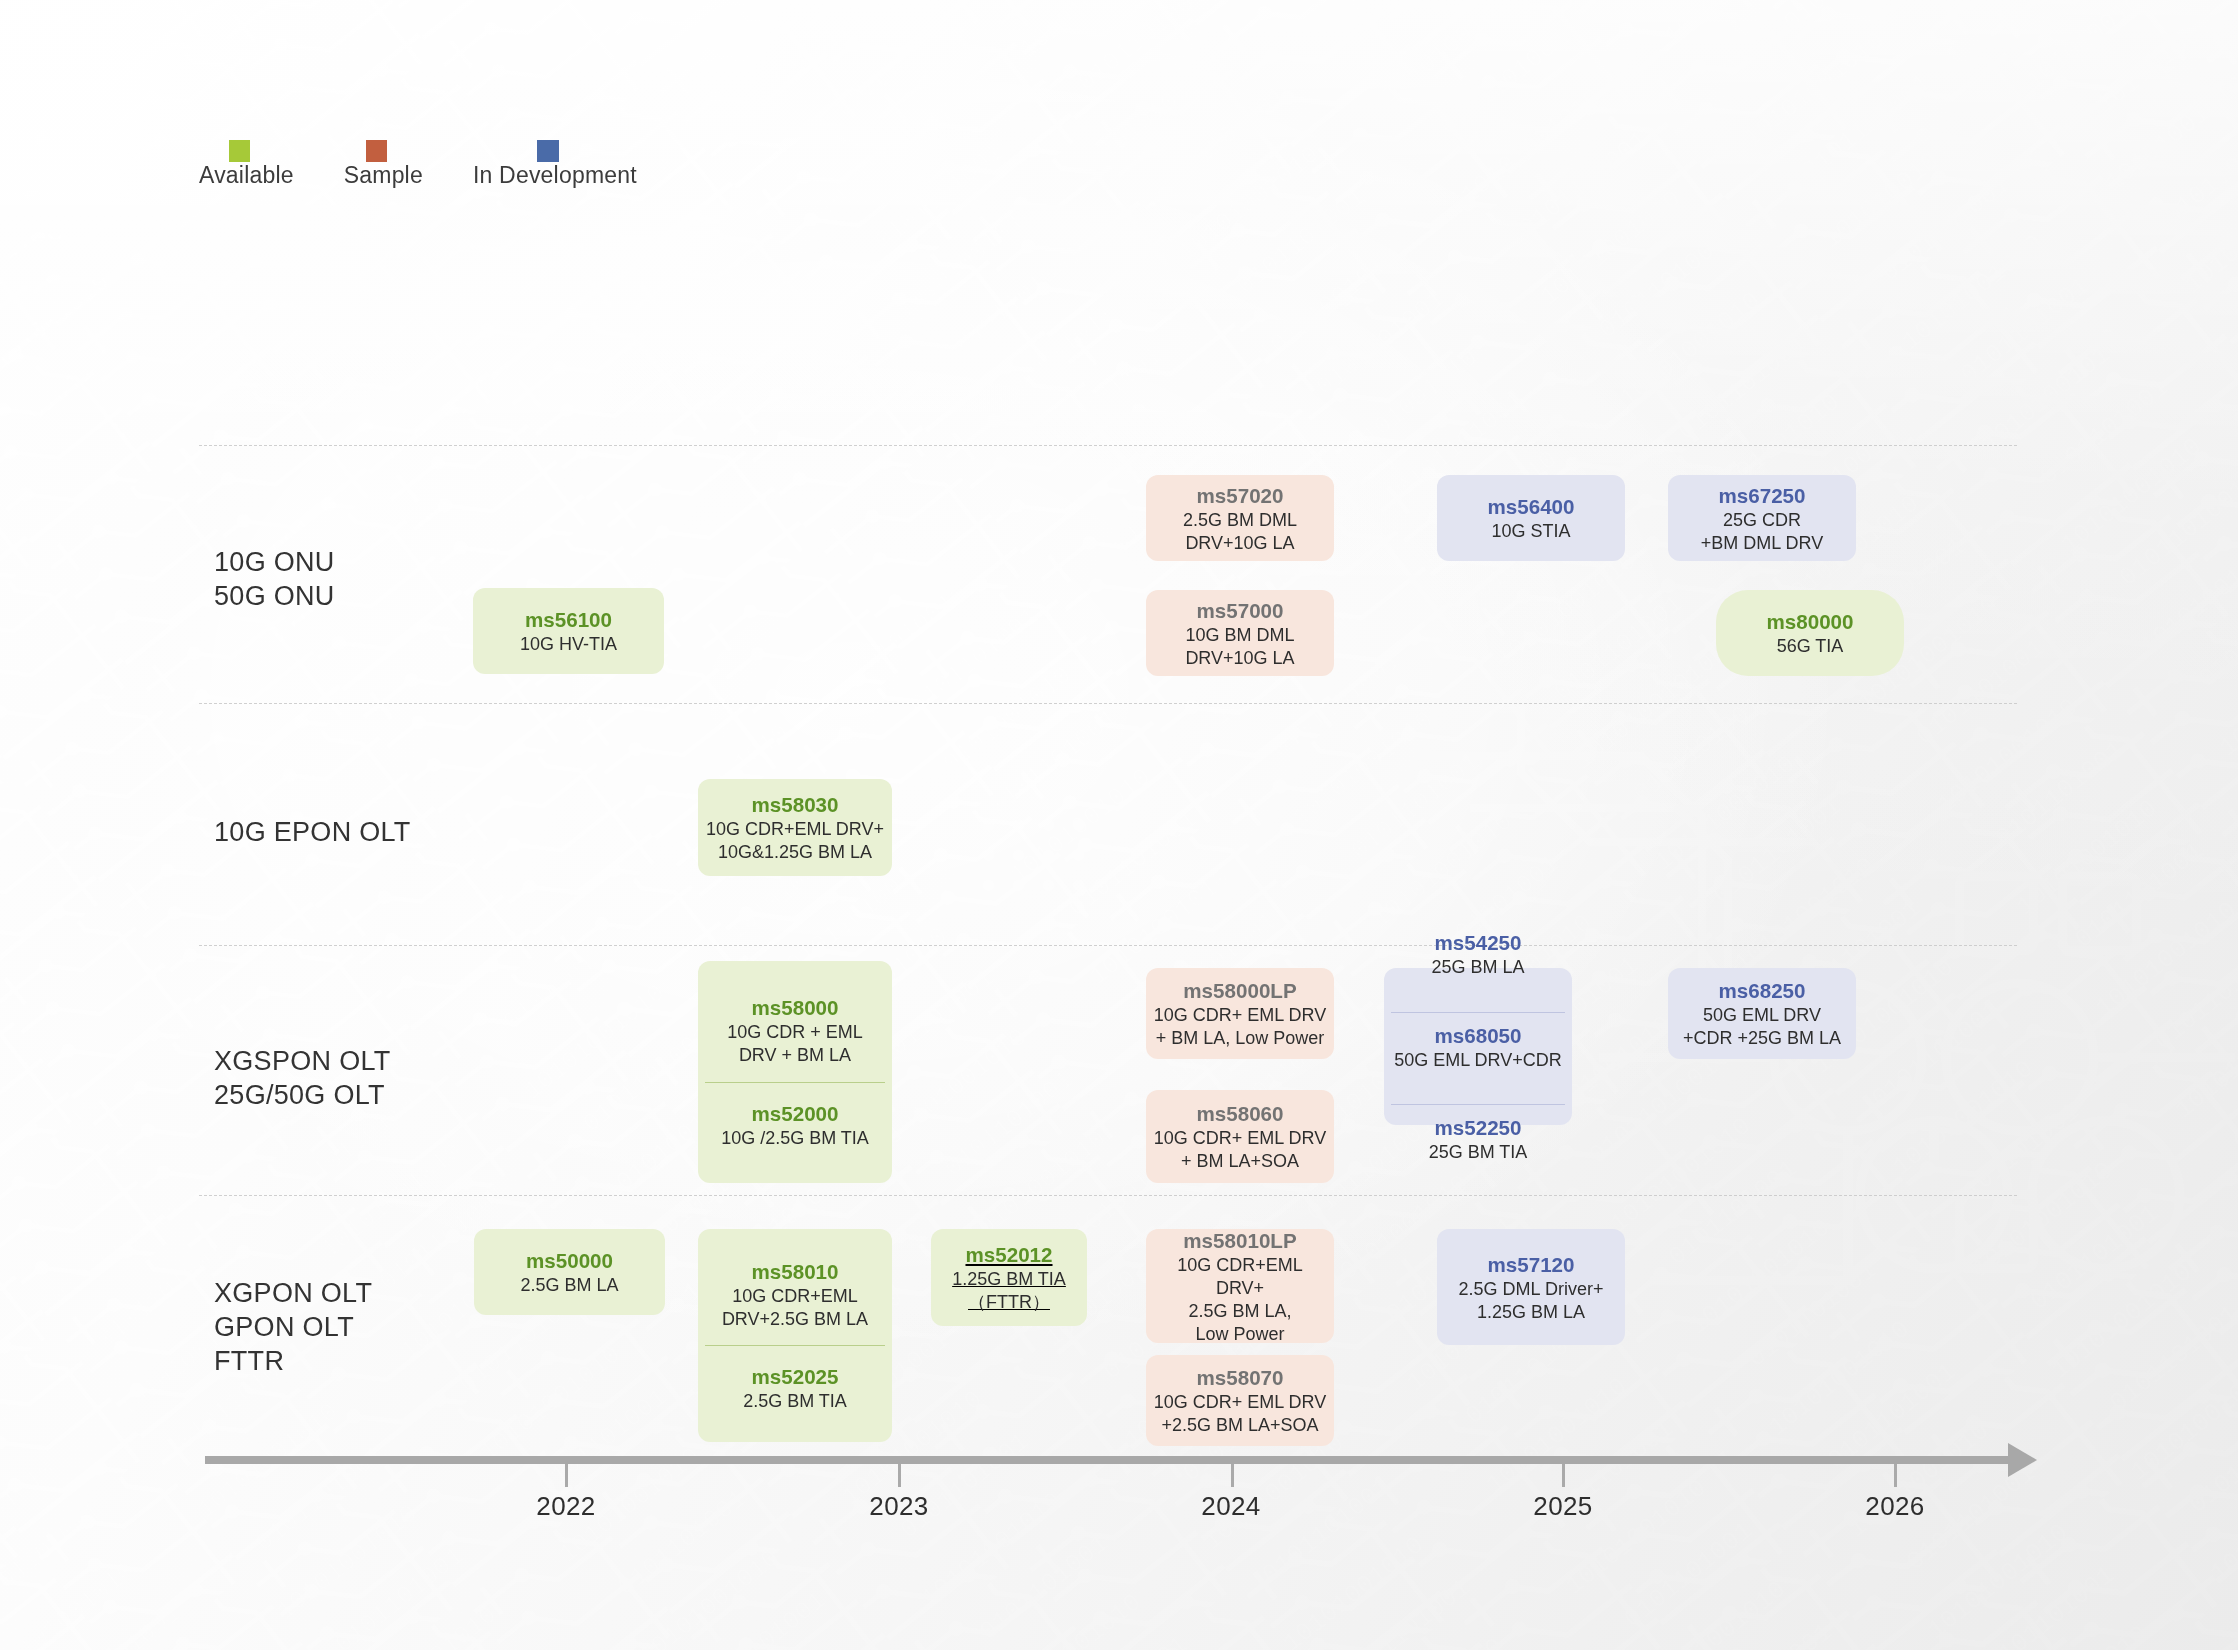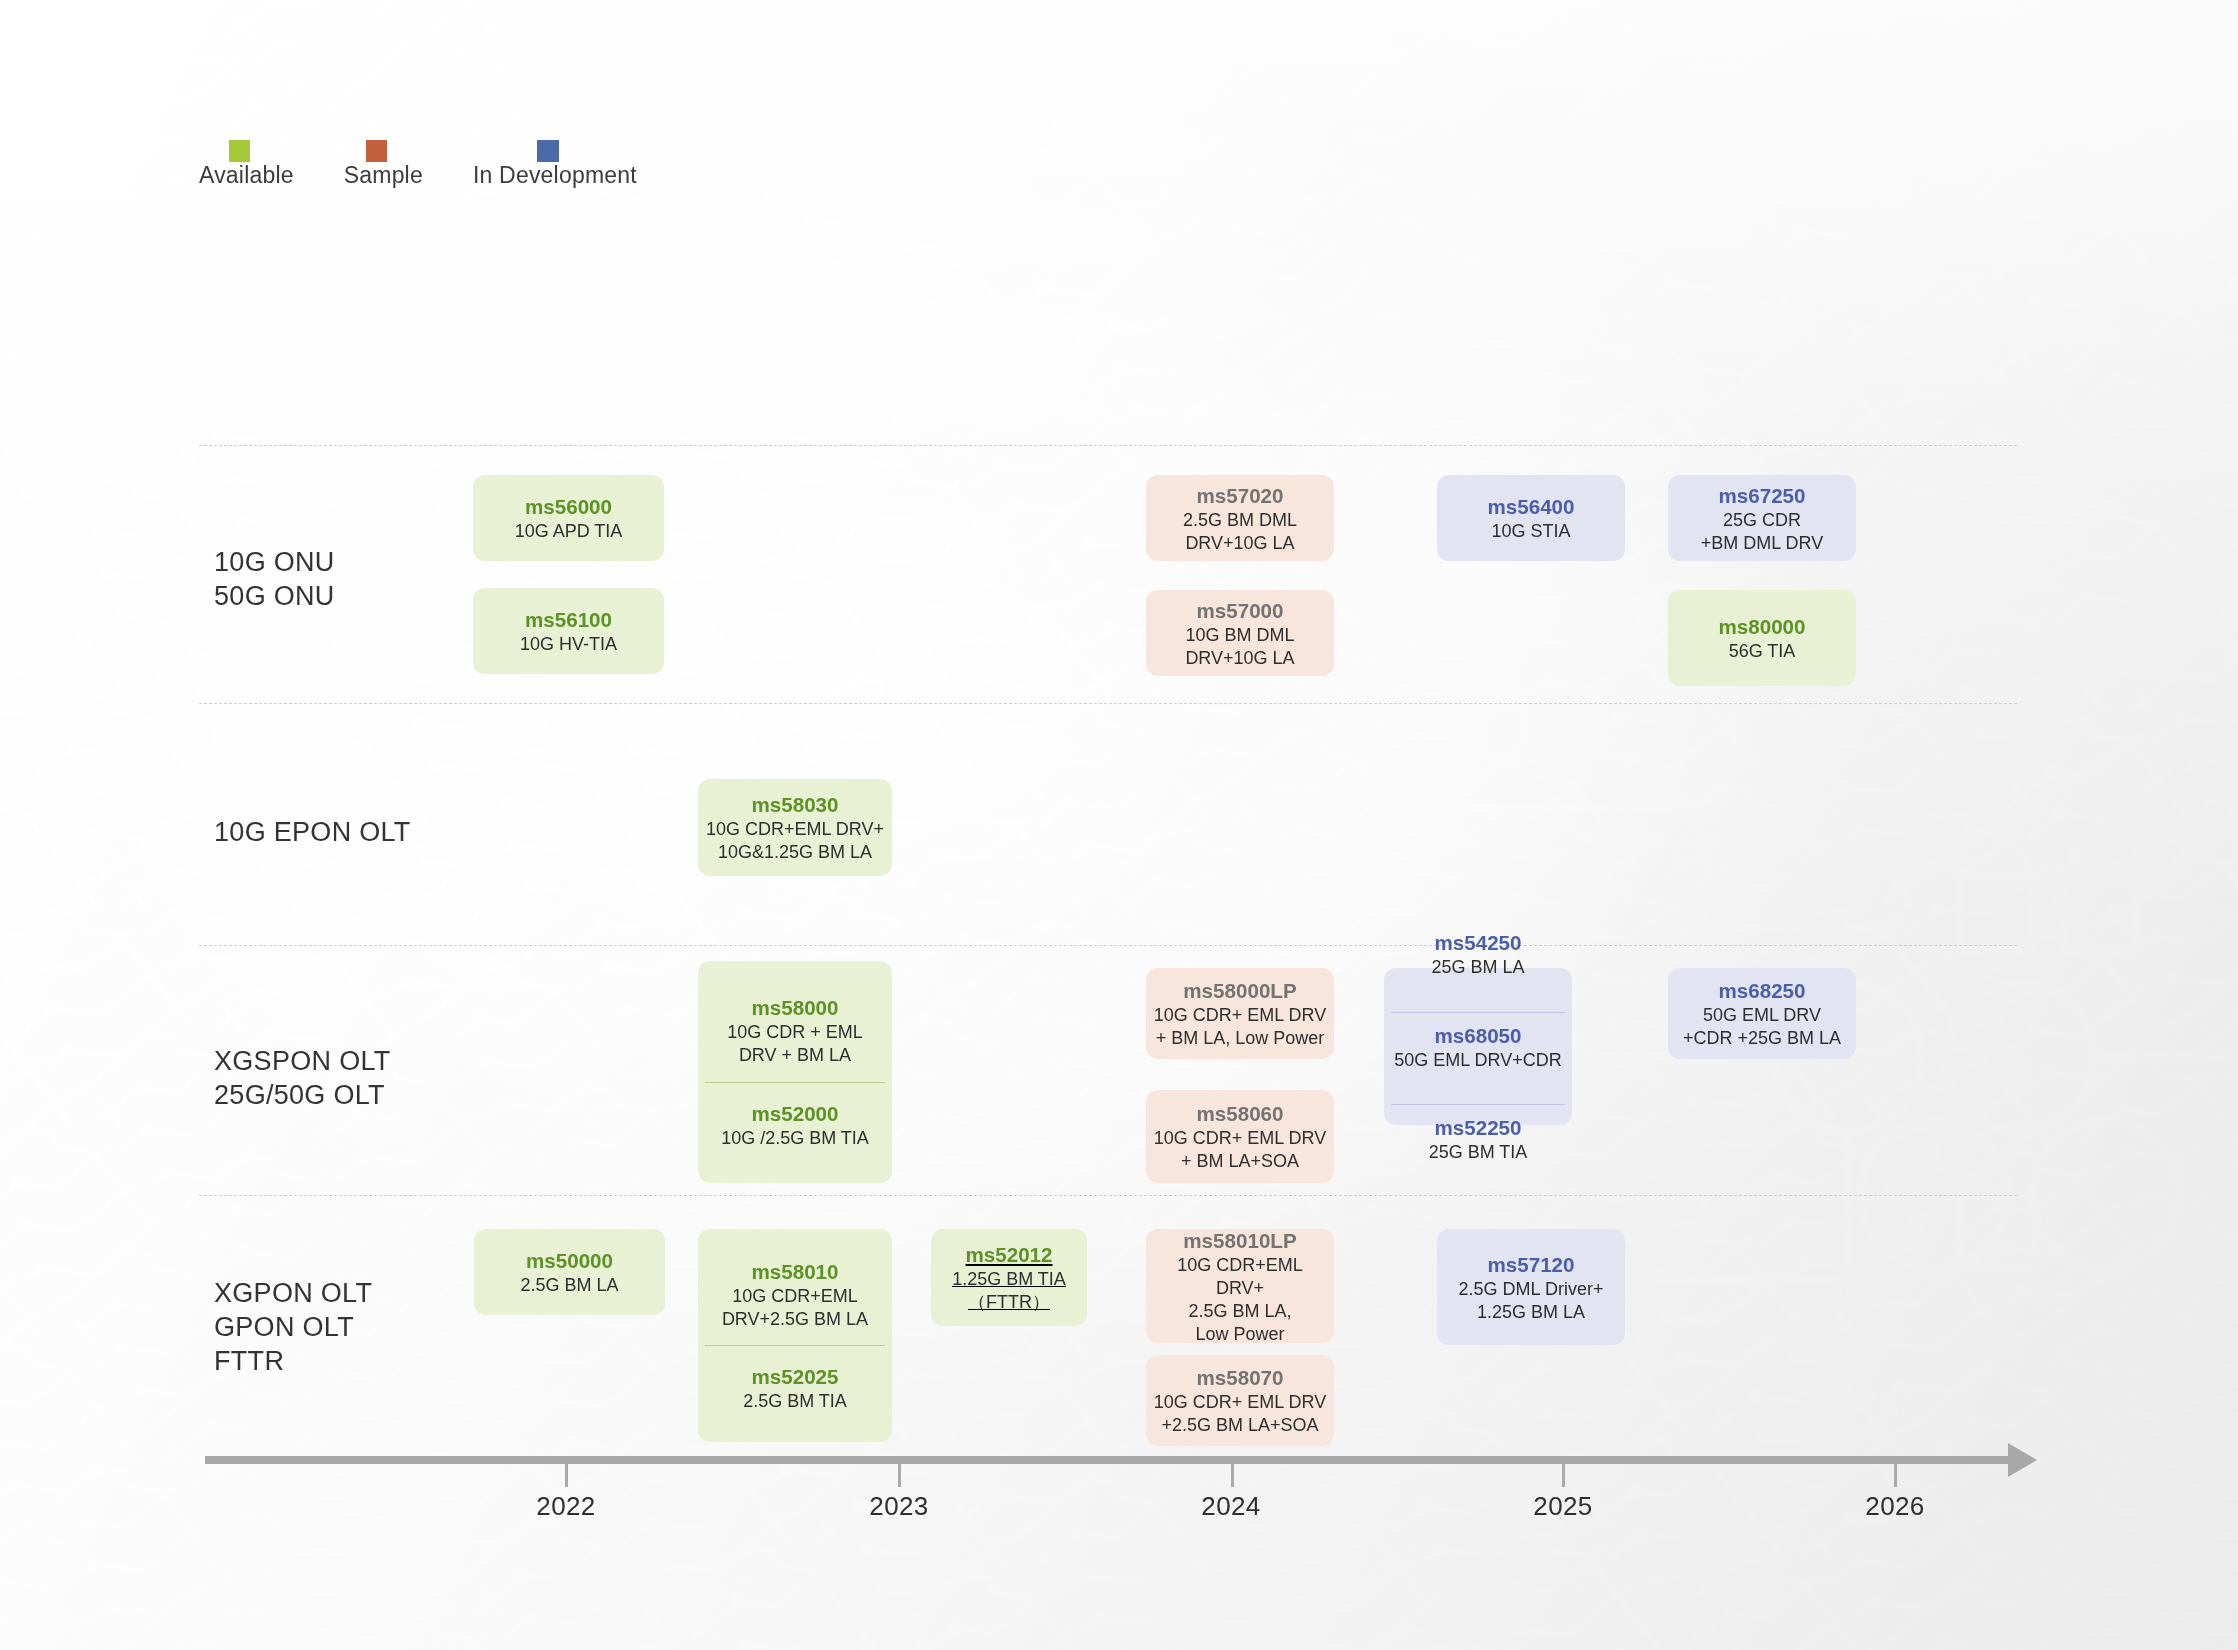--- a/index.html
+++ b/index.html
@@ -176,26 +176,20 @@
 
   <div class="row-label" style="left: 214px; top: 545px; white-space: pre;">10G ONU
 50G ONU</div>
   <div class="row-label" style="left: 214px; top: 815px; white-space: pre;">10G EPON OLT</div>
   <div class="row-label" style="left: 214px; top: 1044px; white-space: pre;">XGSPON OLT
 25G/50G OLT</div>
   <div class="row-label" style="left: 214px; top: 1276px; white-space: pre;">XGPON OLT
 GPON OLT
 FTTR</div>
 
-  <div class="card green" style="left:473px;top:475px;width:191px;height:86px;">
-    <div class="seg">
-      <div class="pn">ms56000</div>
-      <div class="desc">10G APD TIA</div>
-    </div>
-  </div>
   <div class="card green" style="left:473px;top:588px;width:191px;height:86px;">
     <div class="seg">
       <div class="pn">ms56100</div>
       <div class="desc">10G HV-TIA</div>
     </div>
   </div>
 
   <div class="card orange" style="left:1146px;top:475px;width:188px;height:86px;">
     <div class="seg">
       <div class="pn">ms57020</div>
@@ -217,21 +211,21 @@
       <div class="desc">10G STIA</div>
     </div>
   </div>
   <div class="card blue" style="left:1668px;top:475px;width:188px;height:86px;">
     <div class="seg">
       <div class="pn">ms67250</div>
       <div class="desc">25G CDR
 +BM DML DRV</div>
     </div>
   </div>
-  <div class="card green" style="left:1668px;top:590px;width:188px;height:96px;">
+  <div class="card green" style="left:1716px;top:590px;width:188px;height:86px;border-radius:32px;">
     <div class="seg">
       <div class="pn">ms80000</div>
       <div class="desc">56G  TIA</div>
     </div>
   </div>
 
   <div class="card green" style="left:698px;top:779px;width:194px;height:97px;">
     <div class="seg">
       <div class="pn">ms58030</div>
       <div class="desc">10G CDR+EML DRV+

